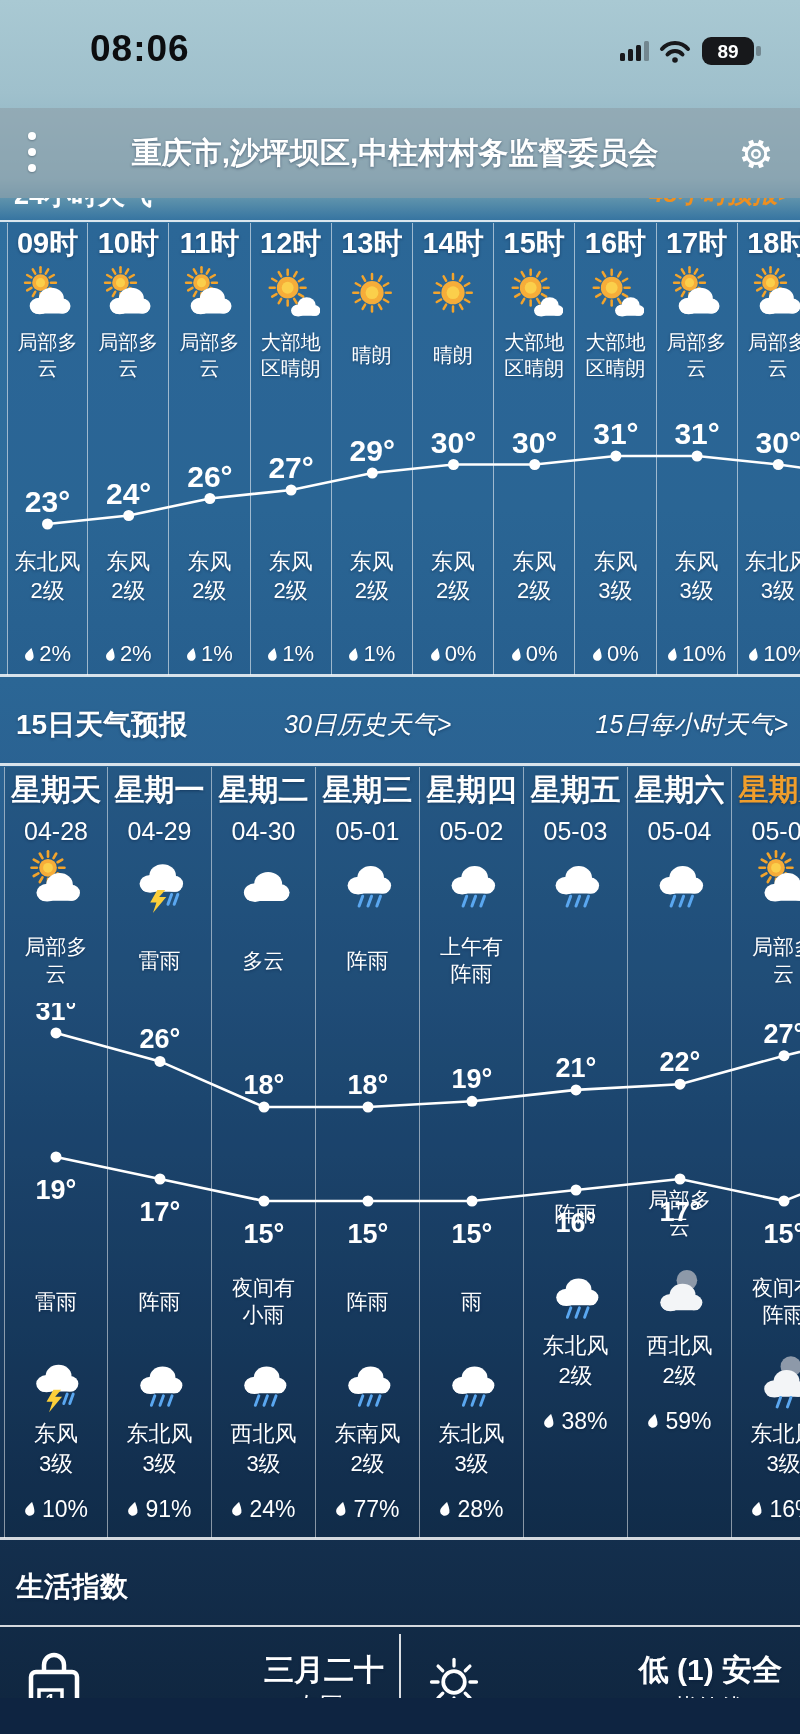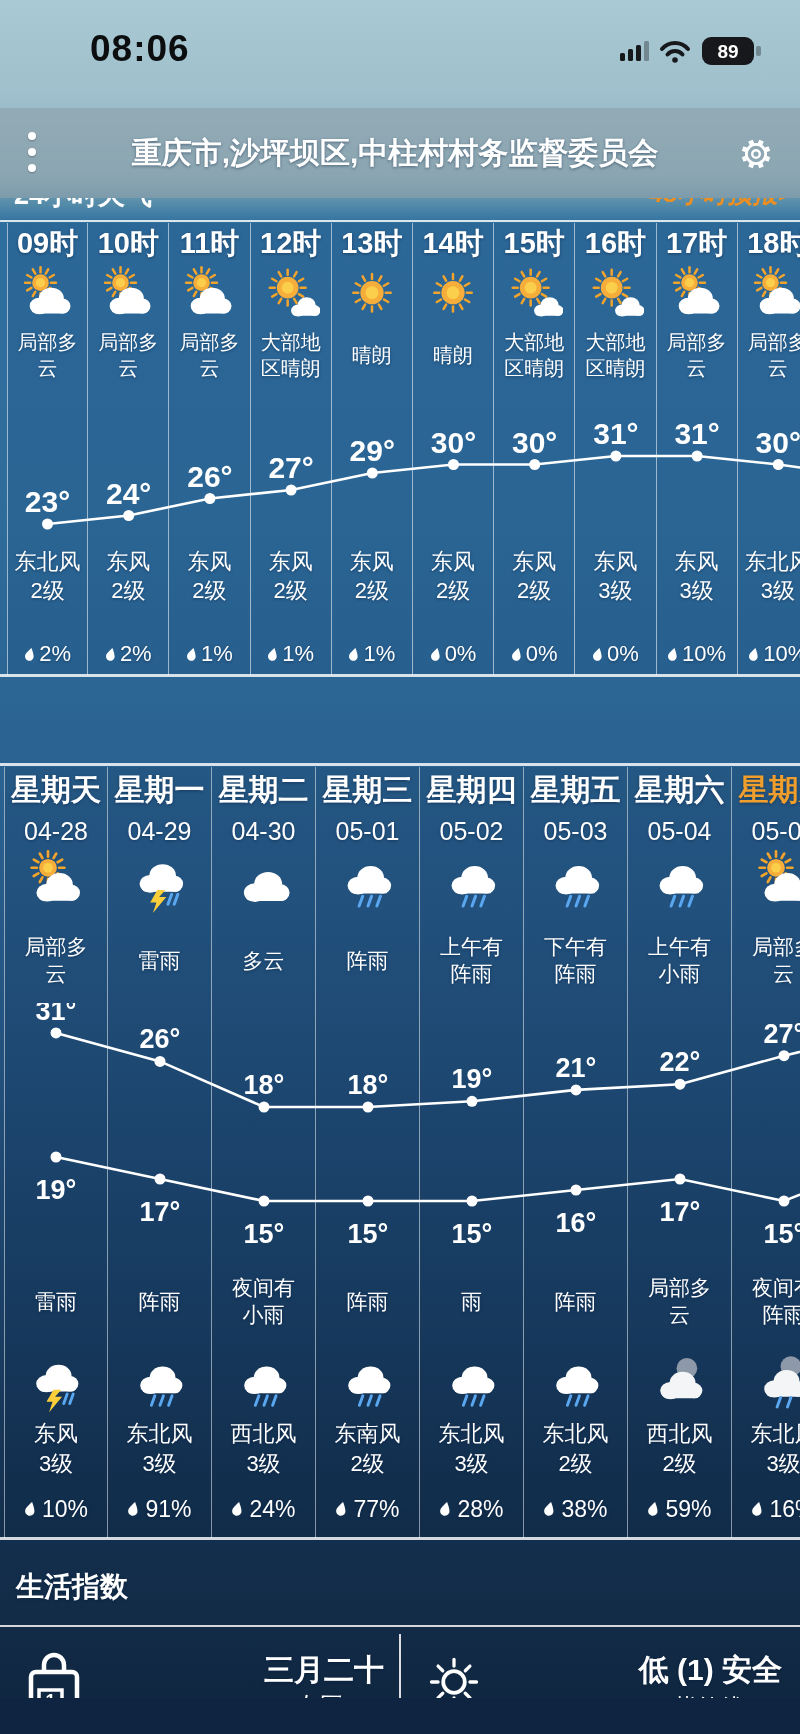--- a/index.html
+++ b/index.html
@@ -580,20 +580,25 @@
       <circle cx="615.9" cy="70" r="5.5" fill="#fff"></circle>
       <text x="615.9" y="58" text-anchor="middle" font-size="30" font-weight="600" fill="#fff">31°</text>
       <circle cx="697.1" cy="70" r="5.5" fill="#fff"></circle>
       <text x="697.1" y="58" text-anchor="middle" font-size="30" font-weight="600" fill="#fff">31°</text>
       <circle cx="778.3000000000001" cy="78.5" r="5.5" fill="#fff"></circle>
       <text x="778.3000000000001" y="66.5" text-anchor="middle" font-size="30" font-weight="600" fill="#fff">30°</text>
     </svg>
 
   <div class="hr-line" style="top:674px;height:3px;"></div>
 
+  <div class="sect-row">
+    <div class="sect-title txt">15日天气预报</div>
+    <div class="sect-link1 txt">30日历史天气&gt;</div>
+    <div class="sect-link2 txt">15日每小时天气&gt;</div>
+  </div>
 
   <div class="hr-line" style="top:763px;height:3px;"></div>
 
   <div class="dstrip" id="daily-columns">
       <div class="dcol">
     <div class="dday txt">星期天</div>
     <div class="ddate txt">04-28</div>
     <div class="dic">
           <svg viewBox="0 0 64 72" xmlns="http://www.w3.org/2000/svg">
             <circle cx="23" cy="20" r="10" fill="#f6ad39"></circle>
@@ -833,21 +838,20 @@
   <ellipse cx="19" cy="38" rx="12" ry="10" fill="#fff"></ellipse>
               <ellipse cx="33" cy="29" rx="15" ry="13" fill="#fff"></ellipse>
   <ellipse cx="46" cy="38" rx="10" ry="9" fill="#fff"></ellipse>
               <rect x="9" y="35" width="45" height="12" rx="6" fill="#fff"></rect>
             </g>
             <line x1="26" y1="52" x2="22" y2="63" stroke="#5aa7f0" stroke-width="3.4" stroke-linecap="round"></line>
             <line x1="36" y1="52" x2="32" y2="63" stroke="#5aa7f0" stroke-width="3.4" stroke-linecap="round"></line>
             <line x1="46" y1="52" x2="42" y2="63" stroke="#5aa7f0" stroke-width="3.4" stroke-linecap="round"></line>
           </svg>
         </div>
-    <div class="dcond txt">下午有阵雨</div>
     <div class="dchart-space"></div>
     <div class="ncond txt">阵雨</div>
     <div class="nic">
           <svg viewBox="0 0 64 72" xmlns="http://www.w3.org/2000/svg">
             <g transform="translate(2 2) scale(1)">
   <ellipse cx="19" cy="38" rx="12" ry="10" fill="#fff"></ellipse>
               <ellipse cx="33" cy="29" rx="15" ry="13" fill="#fff"></ellipse>
   <ellipse cx="46" cy="38" rx="10" ry="9" fill="#fff"></ellipse>
               <rect x="9" y="35" width="45" height="12" rx="6" fill="#fff"></rect>
             </g>
@@ -878,21 +882,20 @@
   <ellipse cx="19" cy="38" rx="12" ry="10" fill="#fff"></ellipse>
               <ellipse cx="33" cy="29" rx="15" ry="13" fill="#fff"></ellipse>
   <ellipse cx="46" cy="38" rx="10" ry="9" fill="#fff"></ellipse>
               <rect x="9" y="35" width="45" height="12" rx="6" fill="#fff"></rect>
             </g>
             <line x1="26" y1="52" x2="22" y2="63" stroke="#5aa7f0" stroke-width="3.4" stroke-linecap="round"></line>
             <line x1="36" y1="52" x2="32" y2="63" stroke="#5aa7f0" stroke-width="3.4" stroke-linecap="round"></line>
             <line x1="46" y1="52" x2="42" y2="63" stroke="#5aa7f0" stroke-width="3.4" stroke-linecap="round"></line>
           </svg>
         </div>
-    <div class="dcond txt">上午有小雨</div>
     <div class="dchart-space"></div>
     <div class="ncond txt">局部多云</div>
     <div class="nic">
           <svg viewBox="0 0 64 72" xmlns="http://www.w3.org/2000/svg">
             <circle cx="40" cy="20" r="12" fill="#8d99a9"></circle>
             <g transform="translate(2 8) scale(1)">
   <ellipse cx="19" cy="38" rx="12" ry="10" fill="#f3f5f7"></ellipse>
               <ellipse cx="33" cy="29" rx="15" ry="13" fill="#f3f5f7"></ellipse>
   <ellipse cx="46" cy="38" rx="10" ry="9" fill="#f3f5f7"></ellipse>
               <rect x="9" y="35" width="45" height="12" rx="6" fill="#f3f5f7"></rect>

